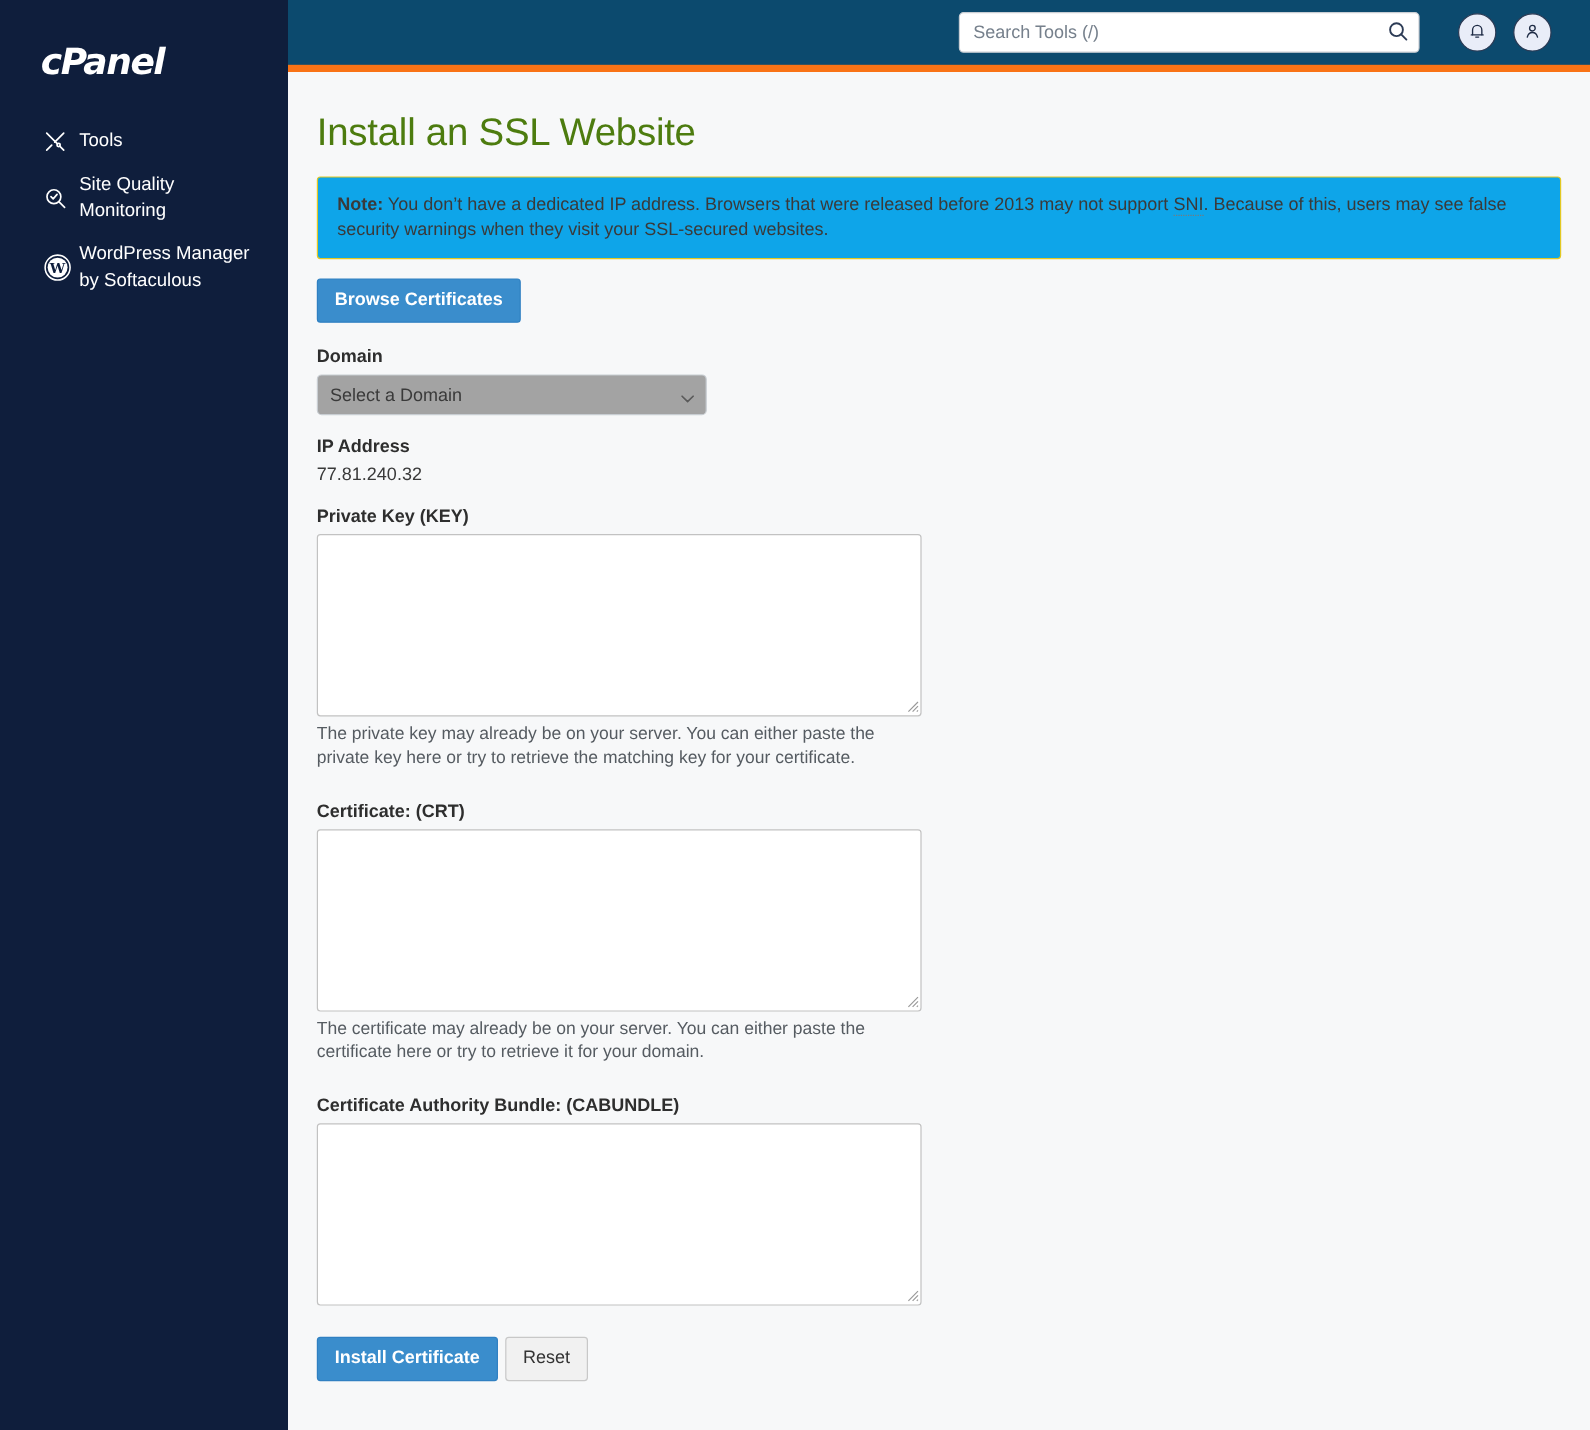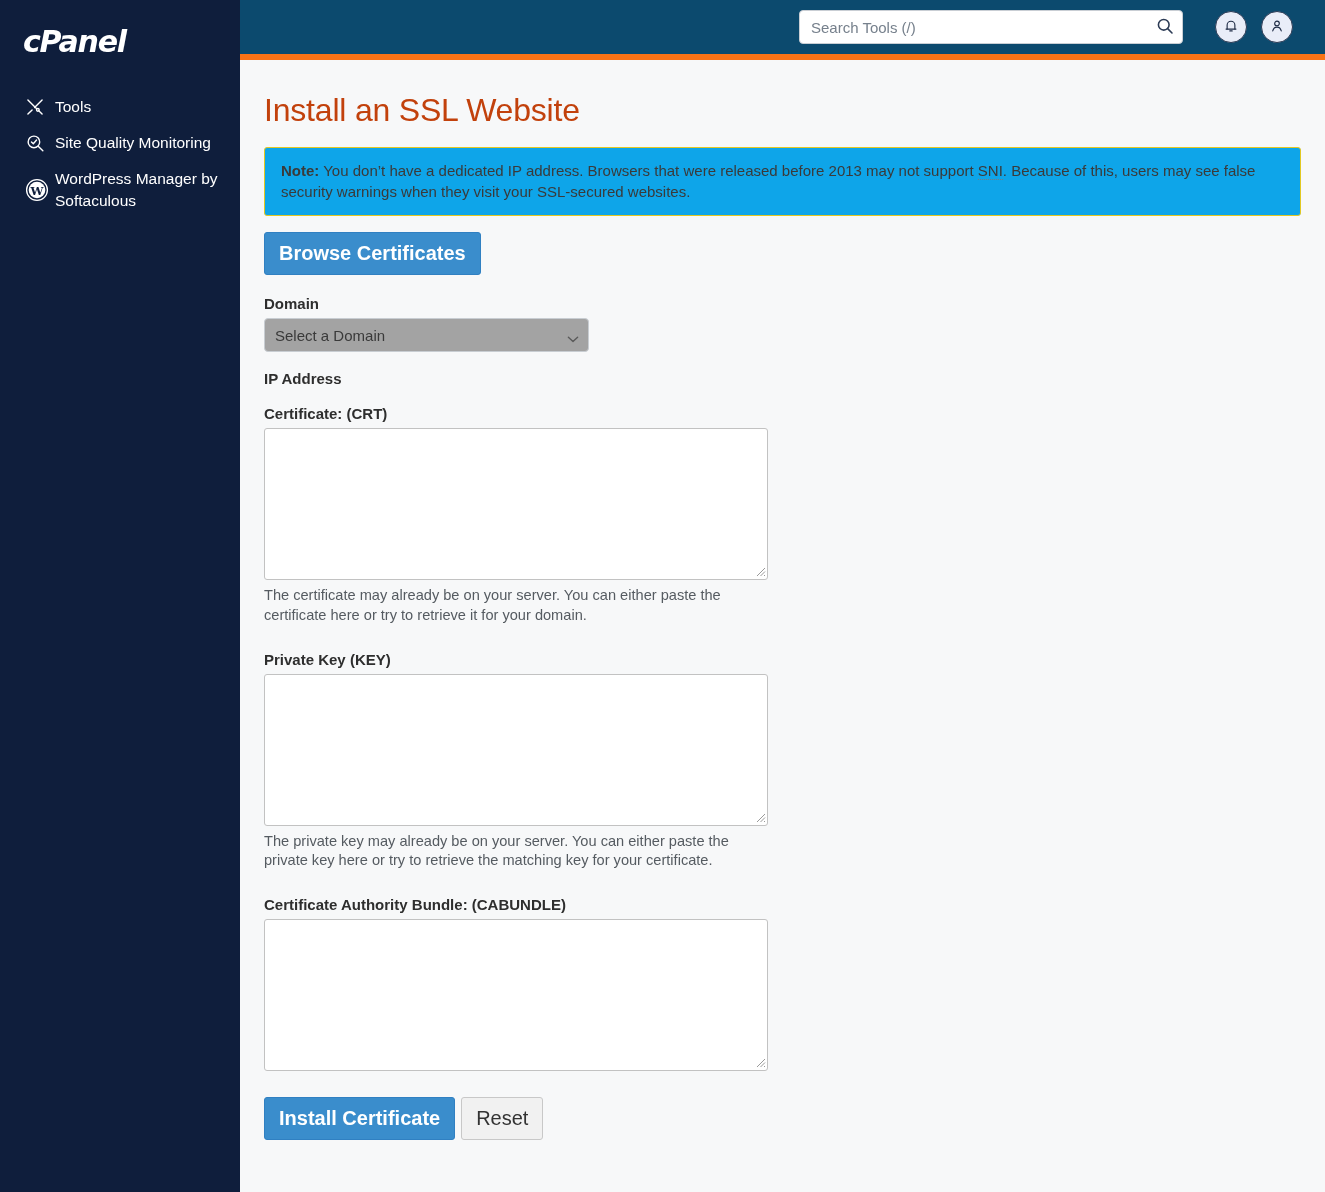--- a/index.html
+++ b/index.html
@@ -13,21 +13,21 @@
   body { background: #f7f8f9; }
 
   .app { display: flex; width: 1325px; height: 1192px; }
 
   
   .sidebar {
     width: 240px;
     flex: 0 0 240px;
     background: #0f1e3c;
     color: #ffffff;
-    padding: 5px;
+    padding: 16px;
     position: relative;
   }
   .brand {
     padding: 22px 0 0 18px;
     height: 62px;
   }
   .brand-logo {
     font-size: 30px;
     font-weight: bold;
     font-style: italic;
@@ -116,21 +116,21 @@
   }
 
   .content {
     flex: 1 1 auto;
     overflow: hidden;
     padding: 24px 24px 0 24px;
   }
   .page-title {
     font-size: 32px;
     font-weight: normal;
-    color: #c2410c;
+    color: #4d7c0f;
     margin: 8px 0 18px 0;
     line-height: 1.15;
     letter-spacing: -0.2px;
   }
 
   .note {
     background: #0ea5e9;
     border: 1px solid #e2c822;
     border-radius: 3px;
     padding: 12px 16px 13px 16px;
@@ -140,21 +140,21 @@
     max-width: 1040px;
     margin-bottom: 16px;
   }
   .note b { font-weight: bold; }
   .abbr {
     border-bottom: 1px dotted #7a7a7a;
   }
 
   .btn {
     font-family: "Liberation Sans", sans-serif;
-    font-size: 20px;
+    font-size: 15px;
     border-radius: 3px;
     cursor: pointer;
     padding: 8px 14px 9px 14px;
     line-height: 1.2;
   }
   .btn-primary {
     background: #3a8dcc;
     border: 1px solid #3080c2;
     color: #ffffff;
     font-weight: bold;
@@ -341,49 +341,50 @@
           <span class="select-chev">
             <svg width="12" height="9" viewBox="0 0 12 9" fill="none" stroke="currentColor" stroke-width="1.4" stroke-linecap="round" stroke-linejoin="round">
               <path d="M1.4 2.2 L6 6.6 L10.6 2.2"></path>
             </svg>
           </span>
         </div>
       </div>
 
       <div class="field-group">
         <span class="field-label">IP Address</span>
+        <div class="ip-value">77.81.240.32</div>
+      </div>
+
+      <div class="section">
+        <label class="field-label">Private Key (KEY)</label>
+        <div class="ta-wrap">
+          <textarea class="ssl-ta" style=""></textarea>
+          <span class="resize-grip">
+            <svg width="14" height="14" viewBox="0 0 14 14" stroke="#9a9a9a" stroke-width="1">
+              <path d="M13 5 L5 13 M13 8.5 L8.5 13 M13 12 L12 13"></path>
+            </svg>
+          </span>
+        </div>
+        <div class="help-text">The private key may already be on your server. You can either paste the private key here or try to retrieve the matching key for your certificate.</div>
       </div>
 
       <div class="section">
         <label class="field-label">Certificate: (CRT)</label>
         <div class="ta-wrap">
           <textarea class="ssl-ta" style=""></textarea>
           <span class="resize-grip">
             <svg width="14" height="14" viewBox="0 0 14 14" stroke="#9a9a9a" stroke-width="1">
               <path d="M13 5 L5 13 M13 8.5 L8.5 13 M13 12 L12 13"></path>
             </svg>
           </span>
         </div>
         <div class="help-text">The certificate may already be on your server. You can either paste the certificate here or try to retrieve it for your domain.</div>
       </div>
 
       <div class="section">
-        <label class="field-label">Private Key (KEY)</label>
-        <div class="ta-wrap">
-          <textarea class="ssl-ta" style=""></textarea>
-          <span class="resize-grip">
-            <svg width="14" height="14" viewBox="0 0 14 14" stroke="#9a9a9a" stroke-width="1">
-              <path d="M13 5 L5 13 M13 8.5 L8.5 13 M13 12 L12 13"></path>
-            </svg>
-          </span>
-        </div>
-        <div class="help-text">The private key may already be on your server. You can either paste the private key here or try to retrieve the matching key for your certificate.</div>
-      </div>
-
-      <div class="section">
         <label class="field-label">Certificate Authority Bundle: (CABUNDLE)</label>
         <div class="ta-wrap">
           <textarea class="ssl-ta" style=""></textarea>
           <span class="resize-grip">
             <svg width="14" height="14" viewBox="0 0 14 14" stroke="#9a9a9a" stroke-width="1">
               <path d="M13 5 L5 13 M13 8.5 L8.5 13 M13 12 L12 13"></path>
             </svg>
           </span>
         </div>
       </div>

